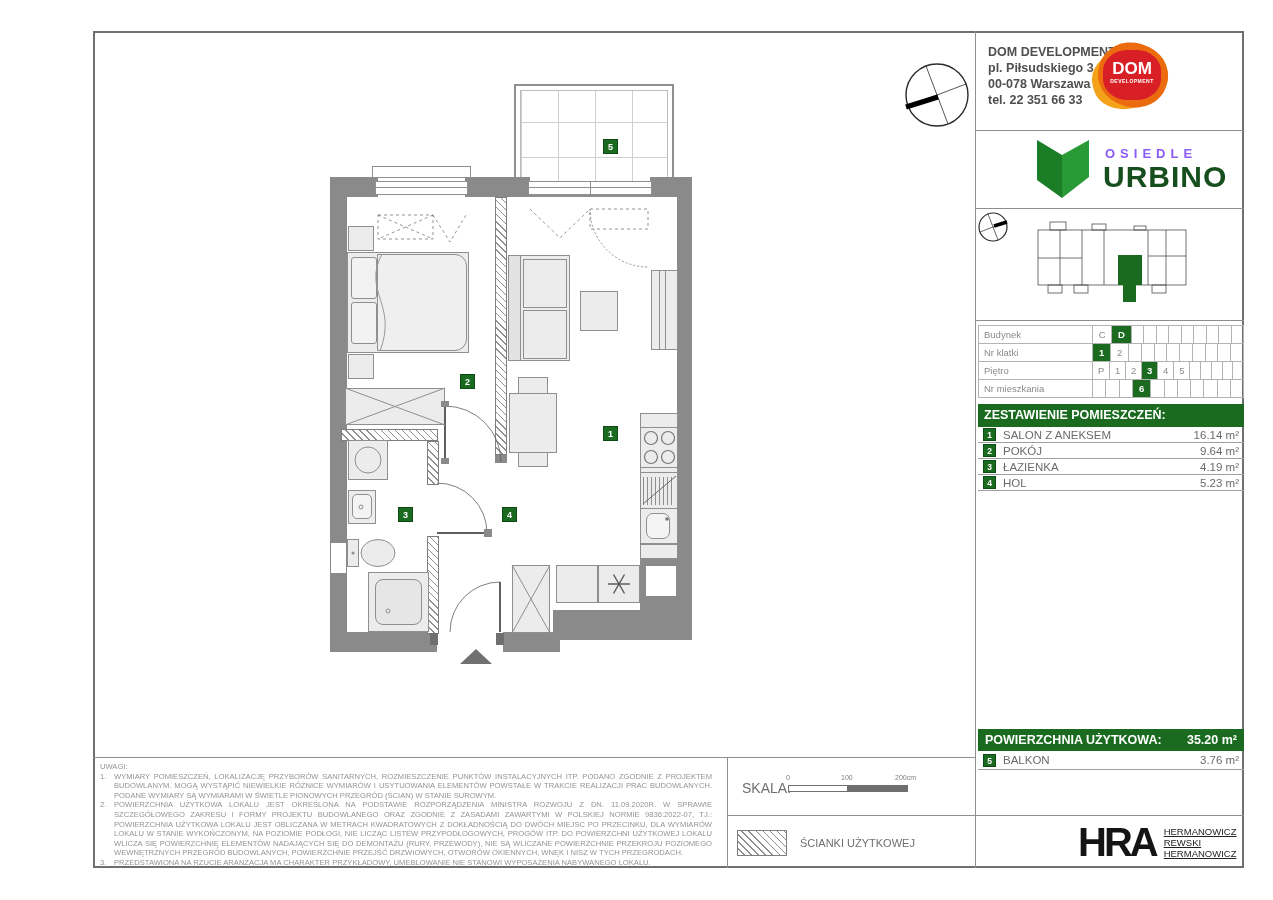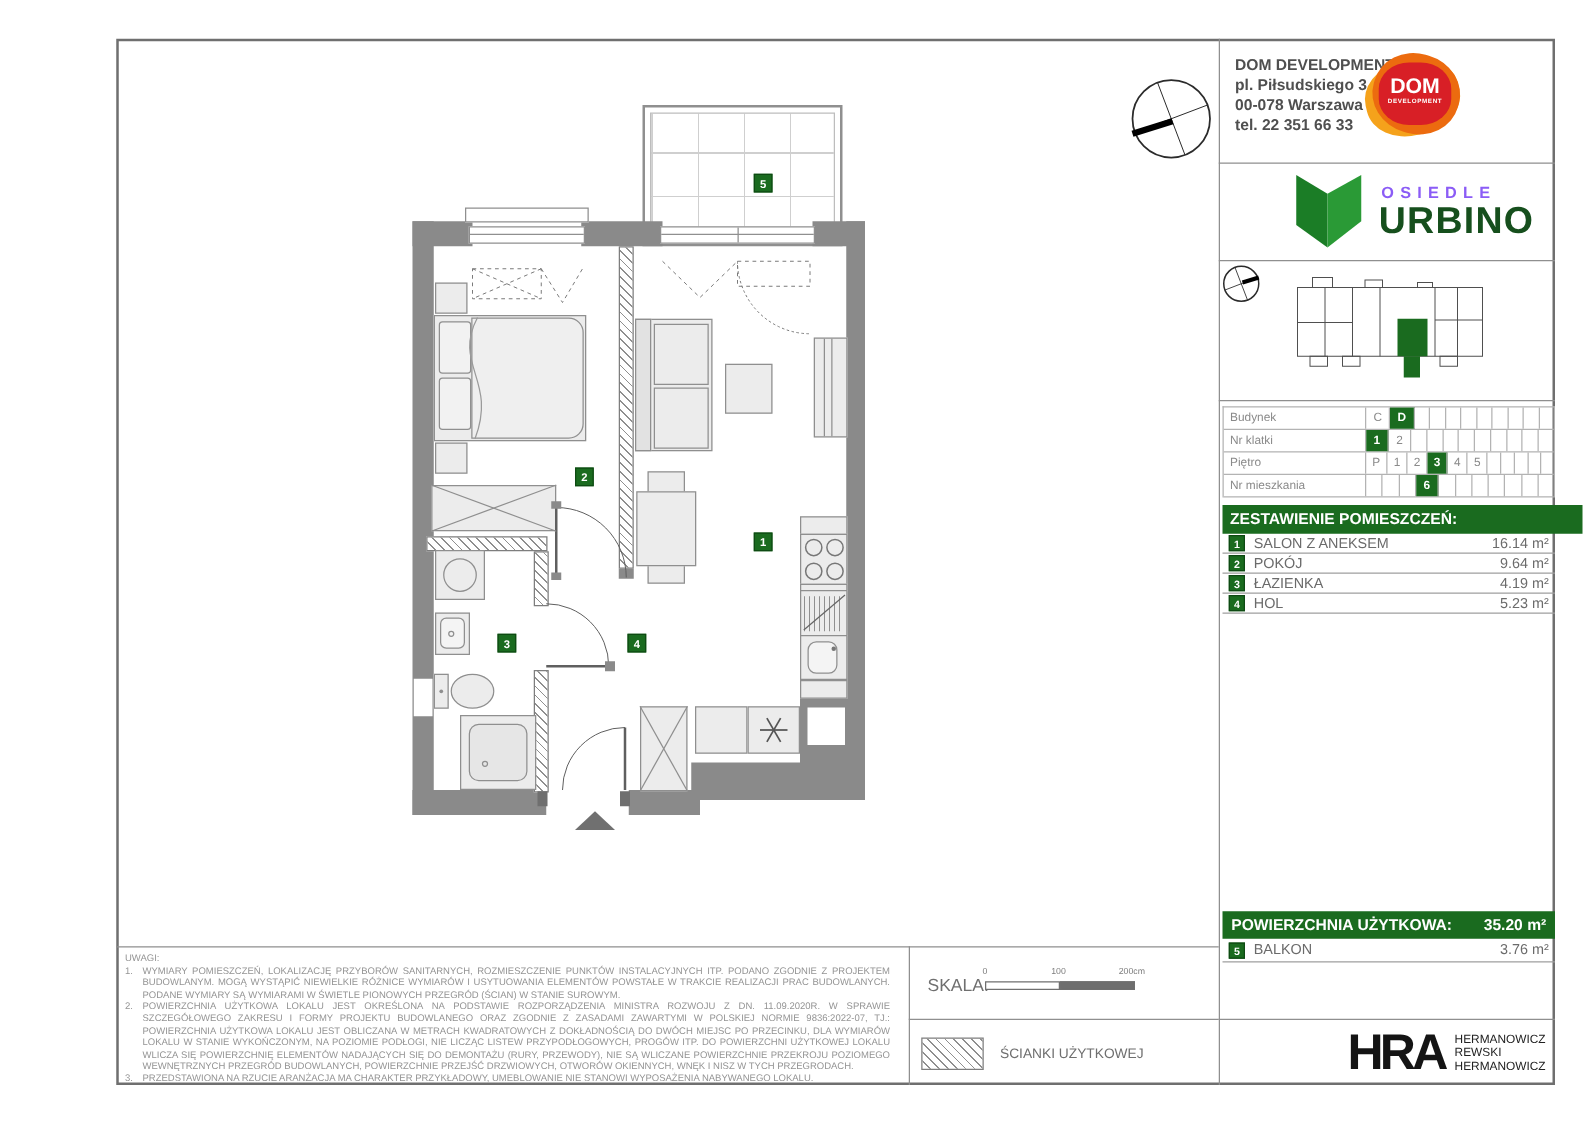--- a/index.html
+++ b/index.html
@@ -203,21 +203,21 @@
         <div class="loc-cell"></div>
         <div class="loc-cell"></div>
         <div class="loc-cell"></div>
         <div class="loc-cell"></div>
         <div class="loc-cell"></div>
         <div class="loc-cell"></div>
         <div class="loc-cell"></div>
       </div>
     </div>
 
-  <div class="greenbar" style="left:978px;top:404px;width:288px;height:23px;line-height:23px;padding-left:6px;box-sizing:border-box;">ZESTAWIENIE POMIESZCZEŃ:</div>
+  <div class="greenbar" style="left:978px;top:404px;width:266px;height:23px;line-height:23px;padding-left:6px;box-sizing:border-box;">ZESTAWIENIE POMIESZCZEŃ:</div>
   <div class="rooms-table">
       <div class="room-row">
         <div class="badge badge-sm">1</div>
         <div class="room-name">SALON Z ANEKSEM</div>
         <div class="room-area">16.14 m²</div>
       </div>
       <div class="room-row">
         <div class="badge badge-sm">2</div>
         <div class="room-name">POKÓJ</div>
         <div class="room-area">9.64 m²</div>
@@ -239,21 +239,21 @@
     <span>35.20 m²</span>
   </div>
   <div class="room-row abs" style="left:978px;top:751px;width:266px;height:19px;">
     <div class="badge badge-sm">5</div>
     <div class="room-name">BALKON</div>
     <div class="room-area">3.76 m²</div>
   </div>
 
   <div class="abs" style="left:1078px;top:822px;display:flex;align-items:center;gap:8px;">
     <div style="font-size:40px;font-weight:bold;letter-spacing:-3px;color:#141414;line-height:40px;">HRA</div>
-    <div style="font-size:9.5px;color:#222;line-height:11px;">
+    <div style="font-size:9.5px;color:#222;line-height:11px;text-decoration:underline;">
       <div>HERMANOWICZ</div>
       <div>REWSKI</div>
       <div>HERMANOWICZ</div>
     </div>
   </div>
 
   <div class="notes">
     <div style="padding-left:0;">UWAGI:</div>
     <div class="note-item">
       <span class="note-num">1.</span>

